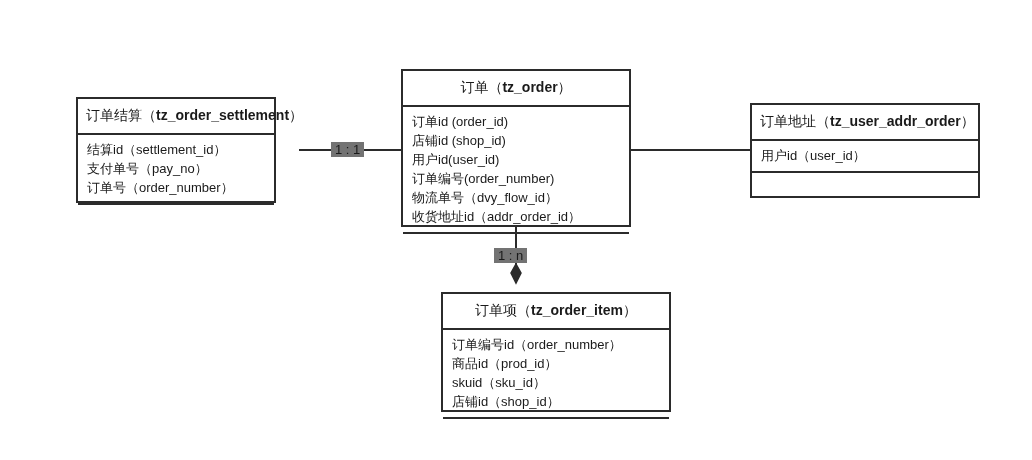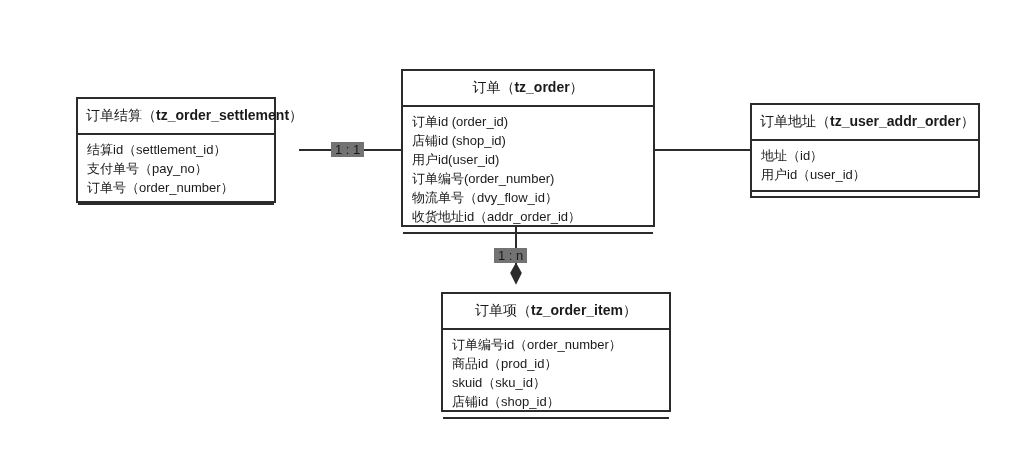--- a/index.html
+++ b/index.html
@@ -52,21 +52,21 @@
     white-space: nowrap;
   }
   .entity-footer {
     box-sizing: border-box;
   }
 
   
   #ent-settlement { left: 76px;  top: 97px;  width: 200px; height: 106px; }
   #ent-settlement .entity-footer { height: 23px; }
 
-  #ent-order { left: 401px; top: 69px;  width: 254px; height: 158px; }
+  #ent-order { left: 401px; top: 69px;  width: 230px; height: 158px; }
   #ent-order .entity-footer { height: 24px; }
 
   #ent-addr { left: 750px; top: 103px; width: 230px; height: 95px; }
   #ent-addr .entity-footer { height: 23px; }
 
   #ent-item { left: 401px; top: 292px; width: 230px; height: 120px; margin-left: 40px; }
   #ent-item .entity-footer { height: 22px; }
 
   
   .edge-label {
@@ -121,21 +121,20 @@
     <div class="attr">收货地址id（addr_order_id）</div>
   </div>
   <div class="entity-footer"></div>
 </div>
 
 <div class="entity" id="ent-addr">
   <div class="entity-header">
     <span>订单地址</span><span>（</span><span class="tbl">tz_user_addr_order</span><span>）</span>
   </div>
   <div class="entity-body">
-    <div class="attr">地址（id）</div>
     <div class="attr">用户id（user_id）</div>
   </div>
   <div class="entity-footer"></div>
 </div>
 
 <div class="entity" id="ent-item">
   <div class="entity-header">
     <span>订单项</span><span>（</span><span class="tbl">tz_order_item</span><span>）</span>
   </div>
   <div class="entity-body">

